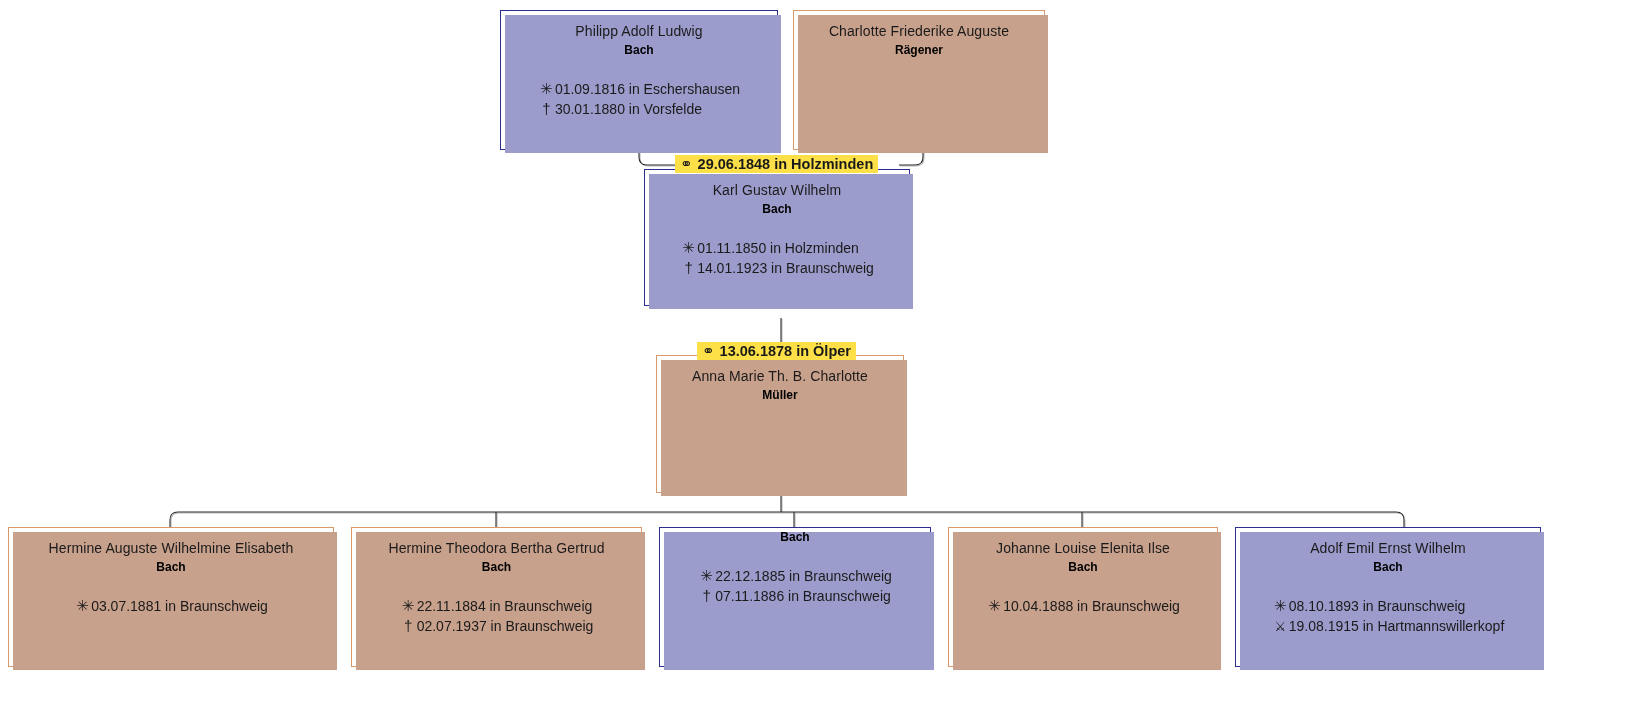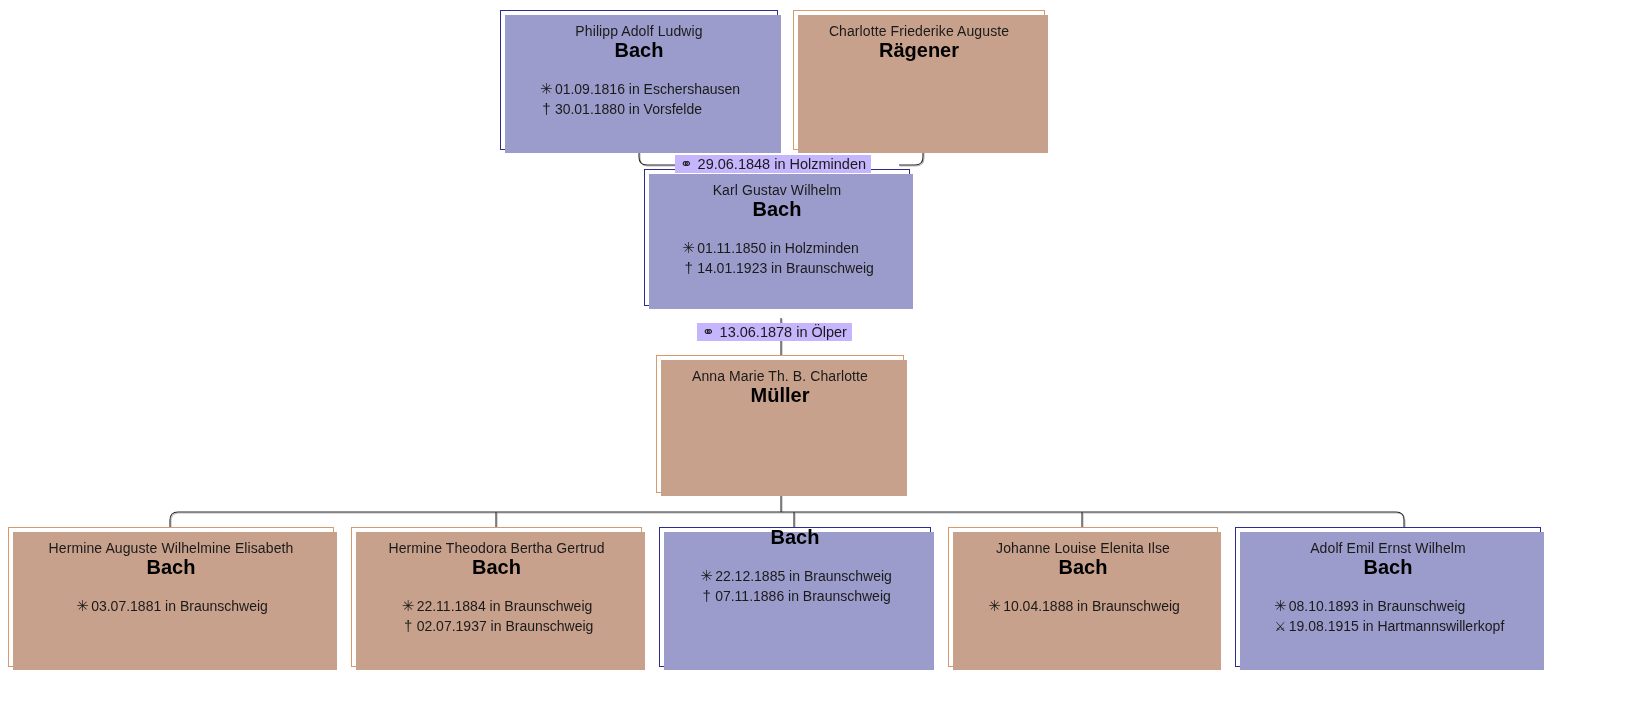--- a/index.html
+++ b/index.html
@@ -21,35 +21,35 @@
   .person::after{
     content:"";position:absolute;left:4px;top:4px;right:-4px;bottom:-4px;
     background:#9c9ccc;z-index:-1;
   }
   .person.female::after{background:#c8a18c;}
 
   .pname{
     font-size:14px;line-height:19px;padding-top:11px;
     font-weight:400;color:#1a1a1a;letter-spacing:.1px;
   }
-  .psur{font-size:20px;line-height:19px;font-weight:bold;color:#000;}
+  .psur{font-size:12px;line-height:19px;font-weight:bold;color:#000;}
   .pevents{
     margin-top:19px;display:inline-block;text-align:left;
     font-size:14px;line-height:20px;white-space:nowrap;
   }
   .ev{display:block;}
   .evsym{display:inline-block;width:17px;text-align:center;font-size:14px;}
   .evsym.birth{font-size:15px;}
   .evsym.death{font-size:15px;}
   .evsym.fallen{font-size:13px;}
 
   
   .marriage{
-    position:absolute;z-index:6;background:#c4b5fd;
-    font-size:14.5px;line-height:17px;white-space:nowrap;padding:0 5px;
+    position:absolute;z-index:6;background:#fde047;
+    font-size:14.5px;line-height:17px;white-space:nowrap;padding:0 5px;font-weight:bold;
   }
   .msym{display:inline-block;margin-right:6px;font-size:15px;letter-spacing:-1px;}
 
   svg.links{position:absolute;left:0;top:0;width:1648px;height:718px;z-index:1;}
   svg.links path, svg.links line{fill:none;stroke:#2b2b2b;stroke-width:1.1;}
   svg.links .shadow{stroke:#b9b9b9;stroke-width:1.1;}
 </style>
 </head>
 <body>
 
@@ -104,21 +104,21 @@
 
   <div class="person male" style="left:644px;top:169px;width:266px;height:137px;">
     <div class="pname">Karl Gustav Wilhelm</div>
     <div class="psur">Bach</div>
     <div class="pevents">
       <span class="ev"><span class="evsym birth">✳</span><span>01.11.1850 in Holzminden</span></span>
       <span class="ev"><span class="evsym death">†</span><span>14.01.1923 in Braunschweig</span></span>
     </div>
   </div>
 
-  <div class="marriage" style="left:697px;top:323px;text-align:center;">
+  <div class="marriage" style="left:697px;top:342px;text-align:center;">
     <span class="msym">⚭</span><span>13.06.1878 in Ölper</span>
   </div>
 
   <div class="person female" style="left:656px;top:355px;width:248px;height:138px;">
     <div class="pname">Anna Marie Th. B. Charlotte</div>
     <div class="psur">Müller</div>
   </div>
 
   <div class="person female" style="left:8px;top:527px;width:326px;height:140px;">
     <div class="pname">Hermine Auguste Wilhelmine Elisabeth</div>

